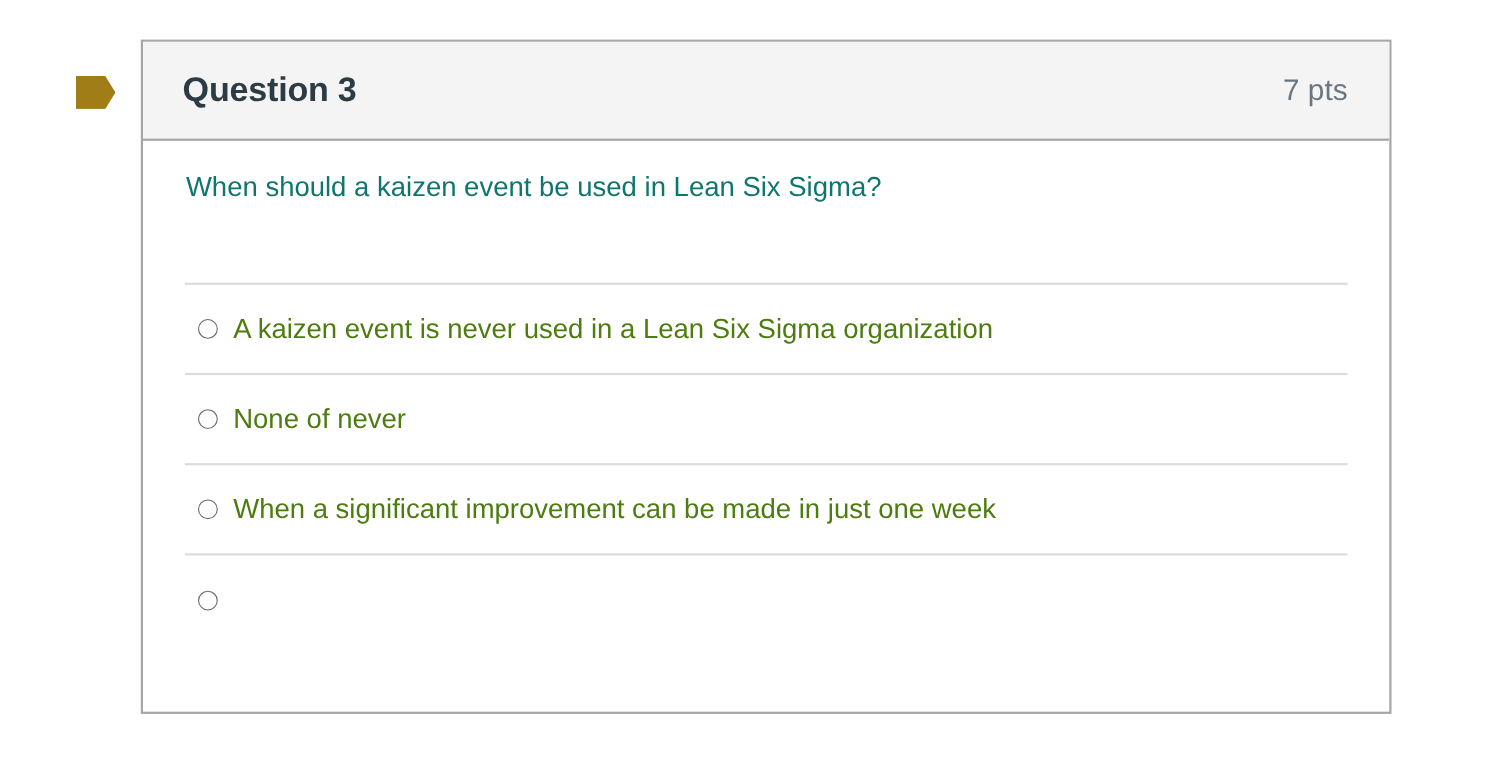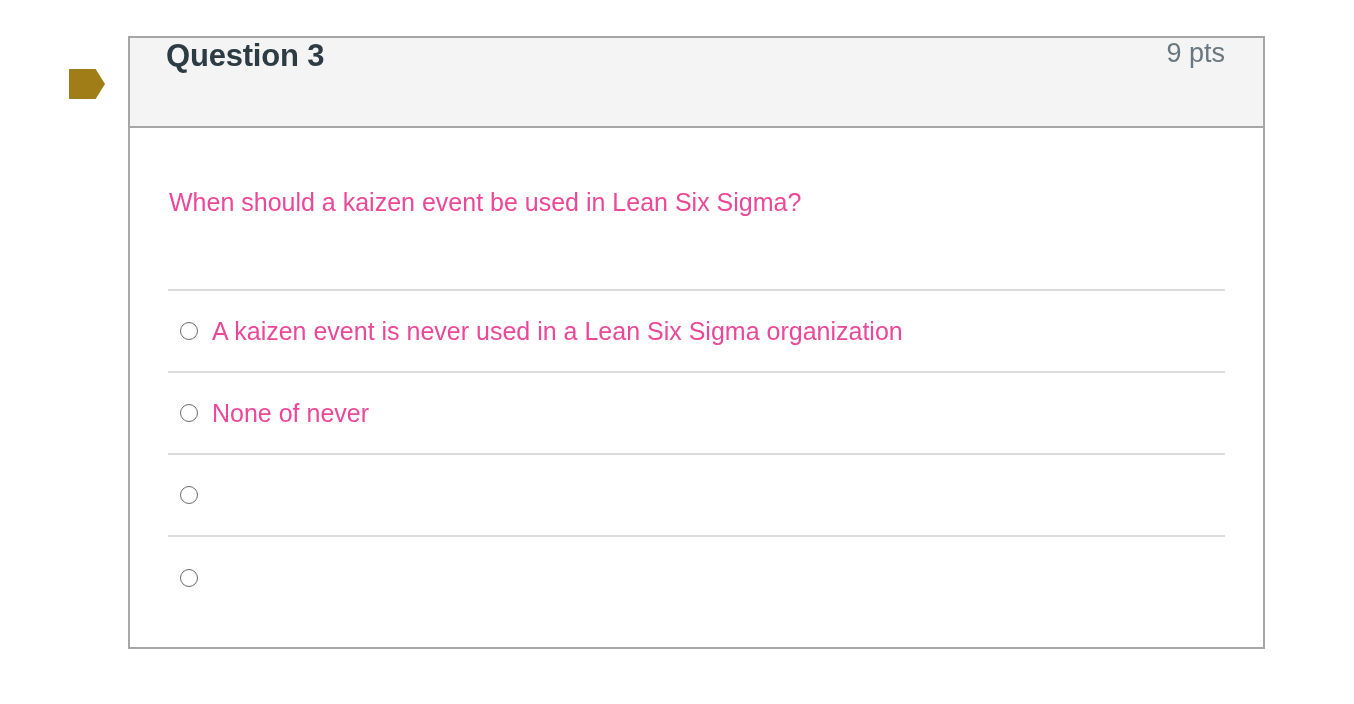--- a/index.html
+++ b/index.html
@@ -42,20 +42,21 @@
     border: 2px solid #a6a6a6;
     background: #ffffff;
   }
 
   .question-header {
     height: 90px;
     box-sizing: border-box;
     background: #f4f4f4;
     border-bottom: 2px solid #a6a6a6;
     display: flex;
+    align-items: center;
     justify-content: space-between;
     padding: 0 38px 0 36px;
   }
   .question-header-title {
     font-size: 31px;
     font-weight: bold;
     color: #2d3b45;
     letter-spacing: -0.2px;
   }
   .question-header-points {
@@ -63,23 +64,23 @@
     color: #6b7780;
     font-weight: normal;
   }
 
   .question-body {
     padding: 0 38px 0 38px;
   }
 
   .question-text {
     font-size: 25px;
-    color: #ec4899;
+    color: #0f766e;
     line-height: 1.35;
-    padding-top: 58px;
+    padding-top: 26px;
     padding-bottom: 0;
     margin-left: 1px;
   }
 
   .answers {
     margin-top: 69px;
     border-top: 2px solid #dcdcdc;
   }
 
   .answer-row {
@@ -100,56 +101,57 @@
     height: 18px;
     border: 1.6px solid #6b6b6b;
     border-radius: 50%;
     box-sizing: border-box;
     margin-right: 14px;
     background: transparent;
   }
 
   .answer-label {
     font-size: 25px;
-    color: #ec4899;
+    color: #4d7c0f;
     line-height: 1.2;
   }
 </style>
 </head>
 <body>
 
 <div id="page">
 
   <div class="question-marker" style="background: rgb(160, 125, 23);"></div>
 
   <div class="question-card">
 
     <div class="question-header">
       <div class="question-header-title">Question 3</div>
-      <div class="question-header-points">9 pts</div>
+      <div class="question-header-points">7 pts</div>
     </div>
 
     <div class="question-body">
 
       <div class="question-text">When should a kaizen event be used in Lean Six Sigma?</div>
 
       <div class="answers">
 
         <div class="answer-row">
           <span class="radio-icon"></span>
           <span class="answer-label">A kaizen event is never used in a Lean Six Sigma organization</span>
         </div>
 
         <div class="answer-row">
           <span class="radio-icon"></span>
           <span class="answer-label">None of never</span>
         </div>
 
         <div class="answer-row">
           <span class="radio-icon"></span>
+          <span class="answer-label">When a significant improvement can be made in just one week</span>
         </div>
 
         <div class="answer-row">
           <span class="radio-icon"></span>
         </div>
 
       </div>
     </div>
   </div>
 </div>

